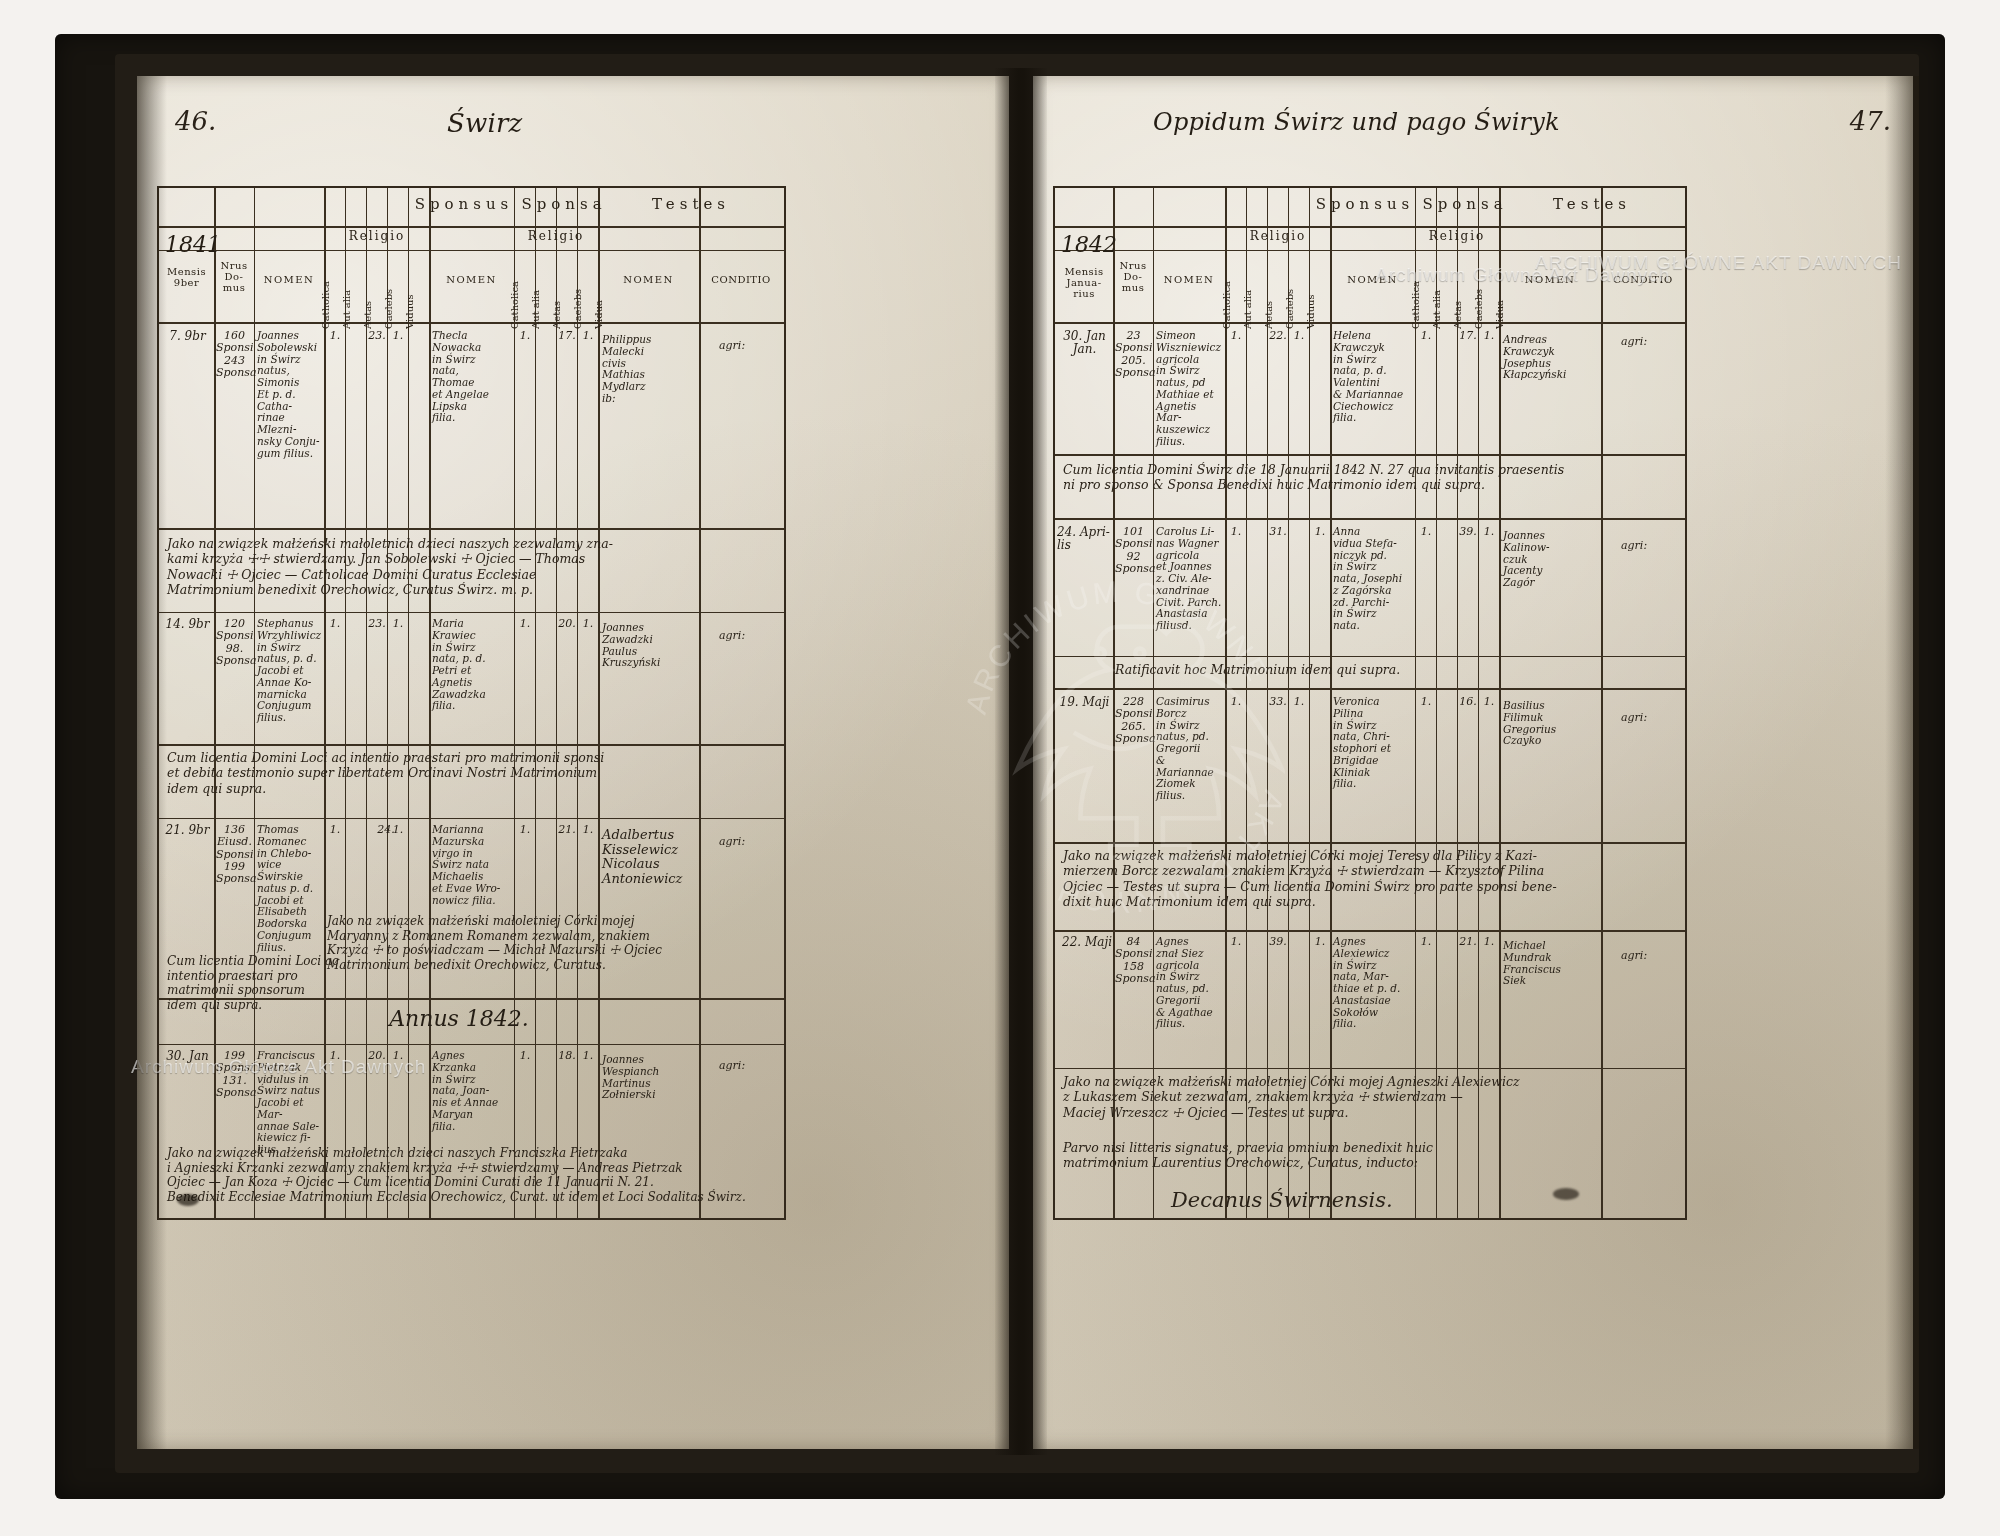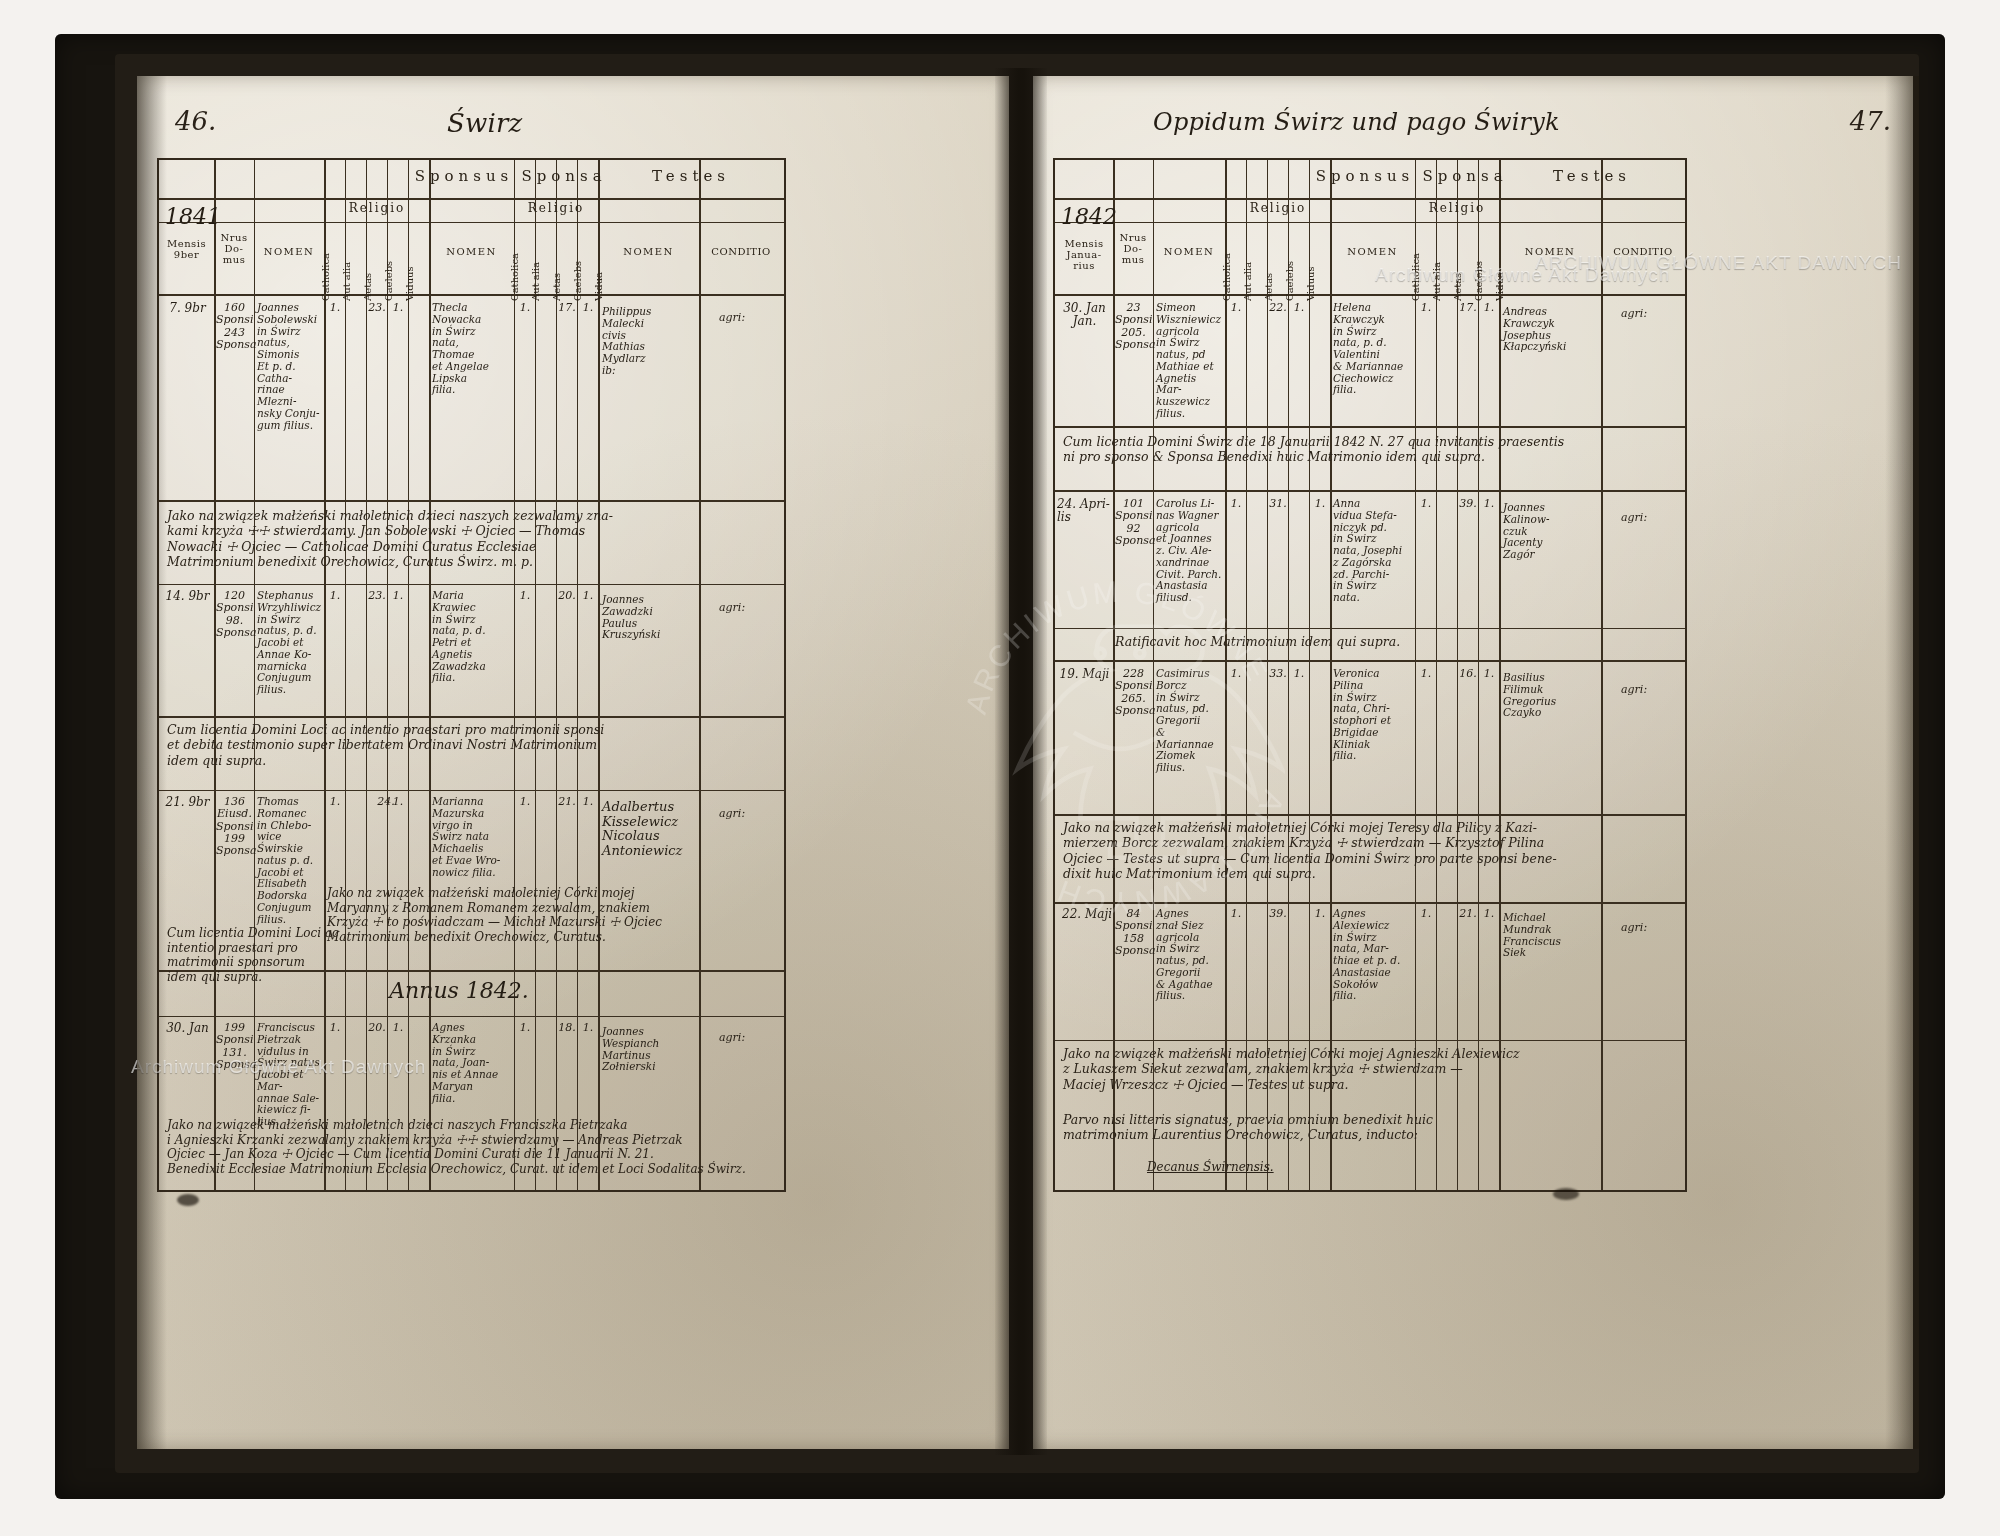--- a/index.html
+++ b/index.html
@@ -96,20 +96,21 @@
     font-style: italic;
     color: #241d14;
     white-space: nowrap;
   }
 
   
   .reg {
     position: absolute;
     border: 2px solid #33291c;
     background: rgba(255,255,255,0.03);
+    margin-top: 28px;
   }
   .reg .vline, .reg .hline {
     position: absolute;
     background: #3a2f20;
   }
   .reg .vline { width: 1px; top: 0; bottom: 0; }
   .reg .hline { height: 1px; left: 0; right: 0; }
   .reg .vline.thick { width: 2px; }
   .reg .hline.thick { height: 2px; }
 
@@ -651,21 +652,21 @@
 Mundrak
 Franciscus
 Siek</div>
           <div class="entry" style="left:566px; top:762px; width:60px; font-size:11px;">agri:</div>
 
           <div class="note" style="left:8px; top:886px; width:618px; font-size:12.5px;">Jako na związek małżeński małoletniej Córki mojej Agnieszki Alexiewicz
 z Lukaszem Siekut zezwalam, znakiem krzyża ☩ stwierdzam —
 Maciej Wrzeszcz ☩ Ojciec — Testes ut supra.</div>
           <div class="note" style="left:8px; top:952px; width:618px; font-size:12.5px;">Parvo nisi litteris signatus, praevia omnium benedixit huic
 matrimonium Laurentius Orechowicz, Curatus, inducto:</div>
-          <div class="note" style="left:92px; top:1000px; width:400px; font-size:12px;text-decoration:underline;">Decanus Świrnensis.</div>
+          <div class="note" style="left:116px; top:1000px; width:400px; font-size:21px;">Decanus Świrnensis.</div>
         </div>
 
         <div class="wm-text" style="left:342px; top:188px; font-size:19px;">Archiwum Główne Akt Dawnych</div>
 
         <div class="smudge" style="left:520px; top:1112px; width:26px; height:12px; background:rgba(20,14,6,0.6); filter:blur(1px);"></div>
       </div>
 
       <div class="gutter"></div>
       <div class="edge-shadow-l"></div>
       <div class="edge-shadow-r"></div>

